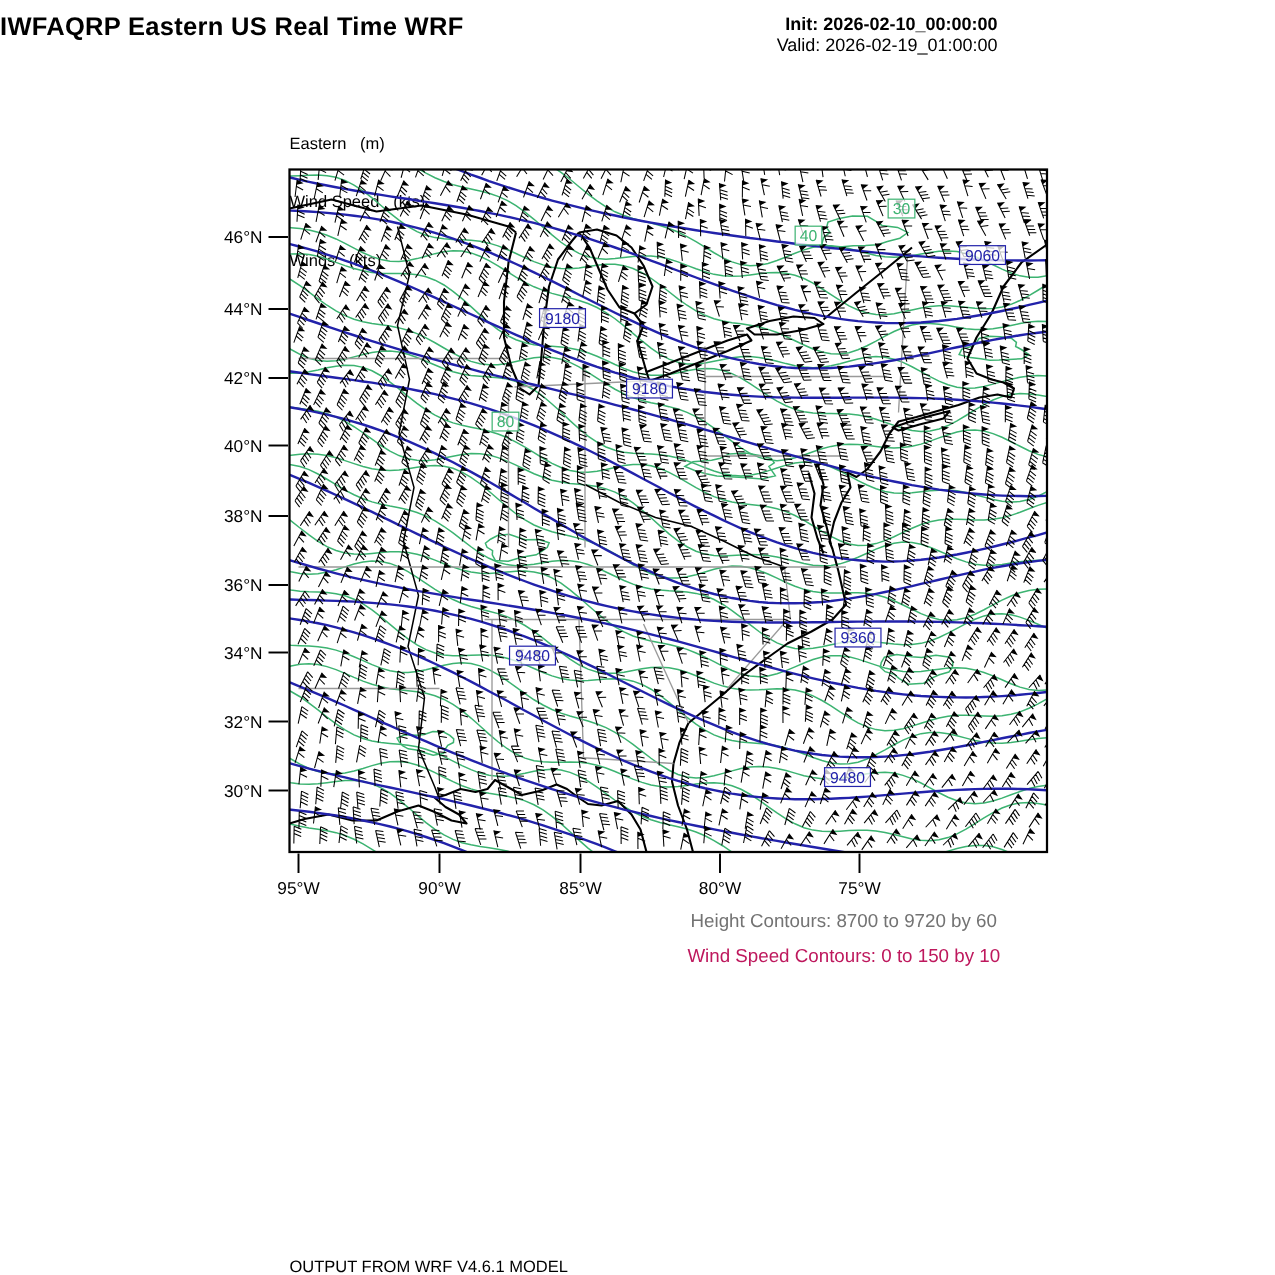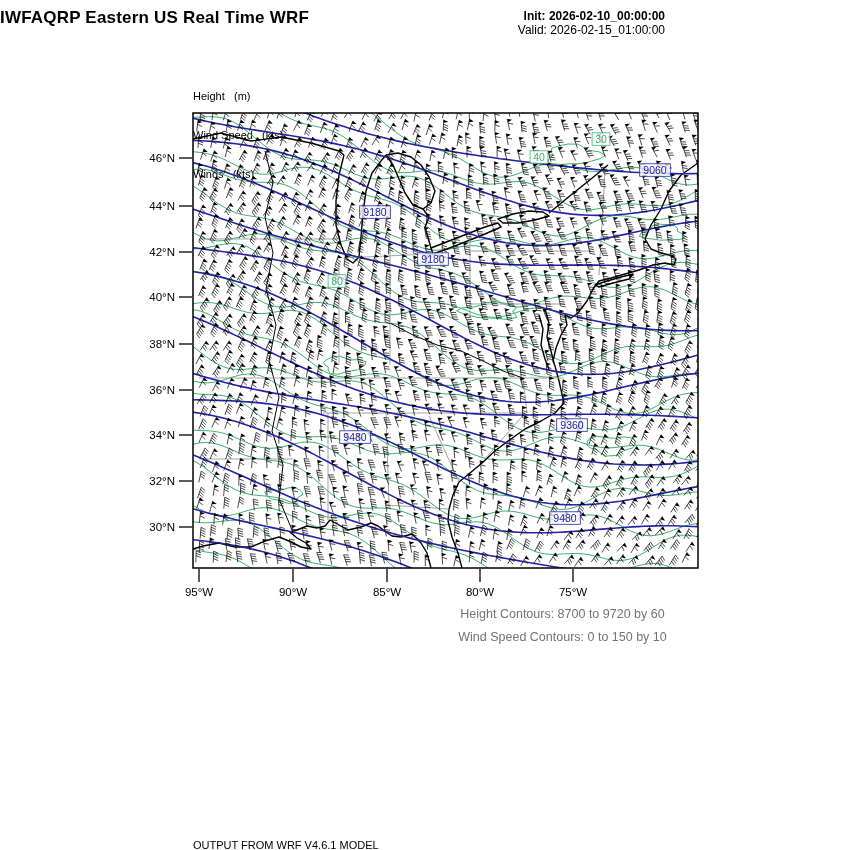--- a/index.html
+++ b/index.html
@@ -15,25 +15,25 @@
   .cinfo.w{top:630px;}
   .footer{position:absolute;left:193px;top:810px;font-size:11px;line-height:14px;white-space:pre;}
 </style>
 </head>
 <body>
 
 <div class="title">IWFAQRP Eastern US Real Time WRF</div>
 
 <div class="runtimes">
   <div class="init">Init: 2026-02-10_00:00:00</div>
-  <div class="valid">Valid: 2026-02-15_01:00:00</div>
+  <div class="valid">Valid: 2026-02-19_01:00:00</div>
 </div>
 
 <div class="legend">
-  <div>Height   (m)</div>
+  <div>Eastern   (m)</div>
   <div>Wind Speed   (kts)</div>
   <div>Winds   (kts)</div>
 </div>
 
 <svg id="plot" width="850" height="850">
     <defs>
       <clipPath id="mapclip">
         <rect x="0" y="0" width="505" height="455"></rect>
       </clipPath>
     </defs>
@@ -193,18 +193,18 @@
       <line x1="387" y1="569" x2="387" y2="582" stroke="#000" stroke-width="1.3"></line>
       <text x="387" y="596" text-anchor="middle" font-size="11.5" fill="#000">85°W</text>
       <line x1="480" y1="569" x2="480" y2="582" stroke="#000" stroke-width="1.3"></line>
       <text x="480" y="596" text-anchor="middle" font-size="11.5" fill="#000">80°W</text>
       <line x1="573" y1="569" x2="573" y2="582" stroke="#000" stroke-width="1.3"></line>
       <text x="573" y="596" text-anchor="middle" font-size="11.5" fill="#000">75°W</text>
     </g>
   </svg>
 
 <div class="cinfo h" style="color: #737373;">Height Contours: 8700 to 9720 by 60</div>
-<div class="cinfo w" style="color: #737373;">Wind Speed Contours: 0 to 150 by 10</div>
+<div class="cinfo w" style="color: #be185d;">Wind Speed Contours: 0 to 150 by 10</div>
 
 <div class="footer">
   <div>OUTPUT FROM WRF V4.6.1 MODEL</div>
   
 </div>
 
 </body></html>

